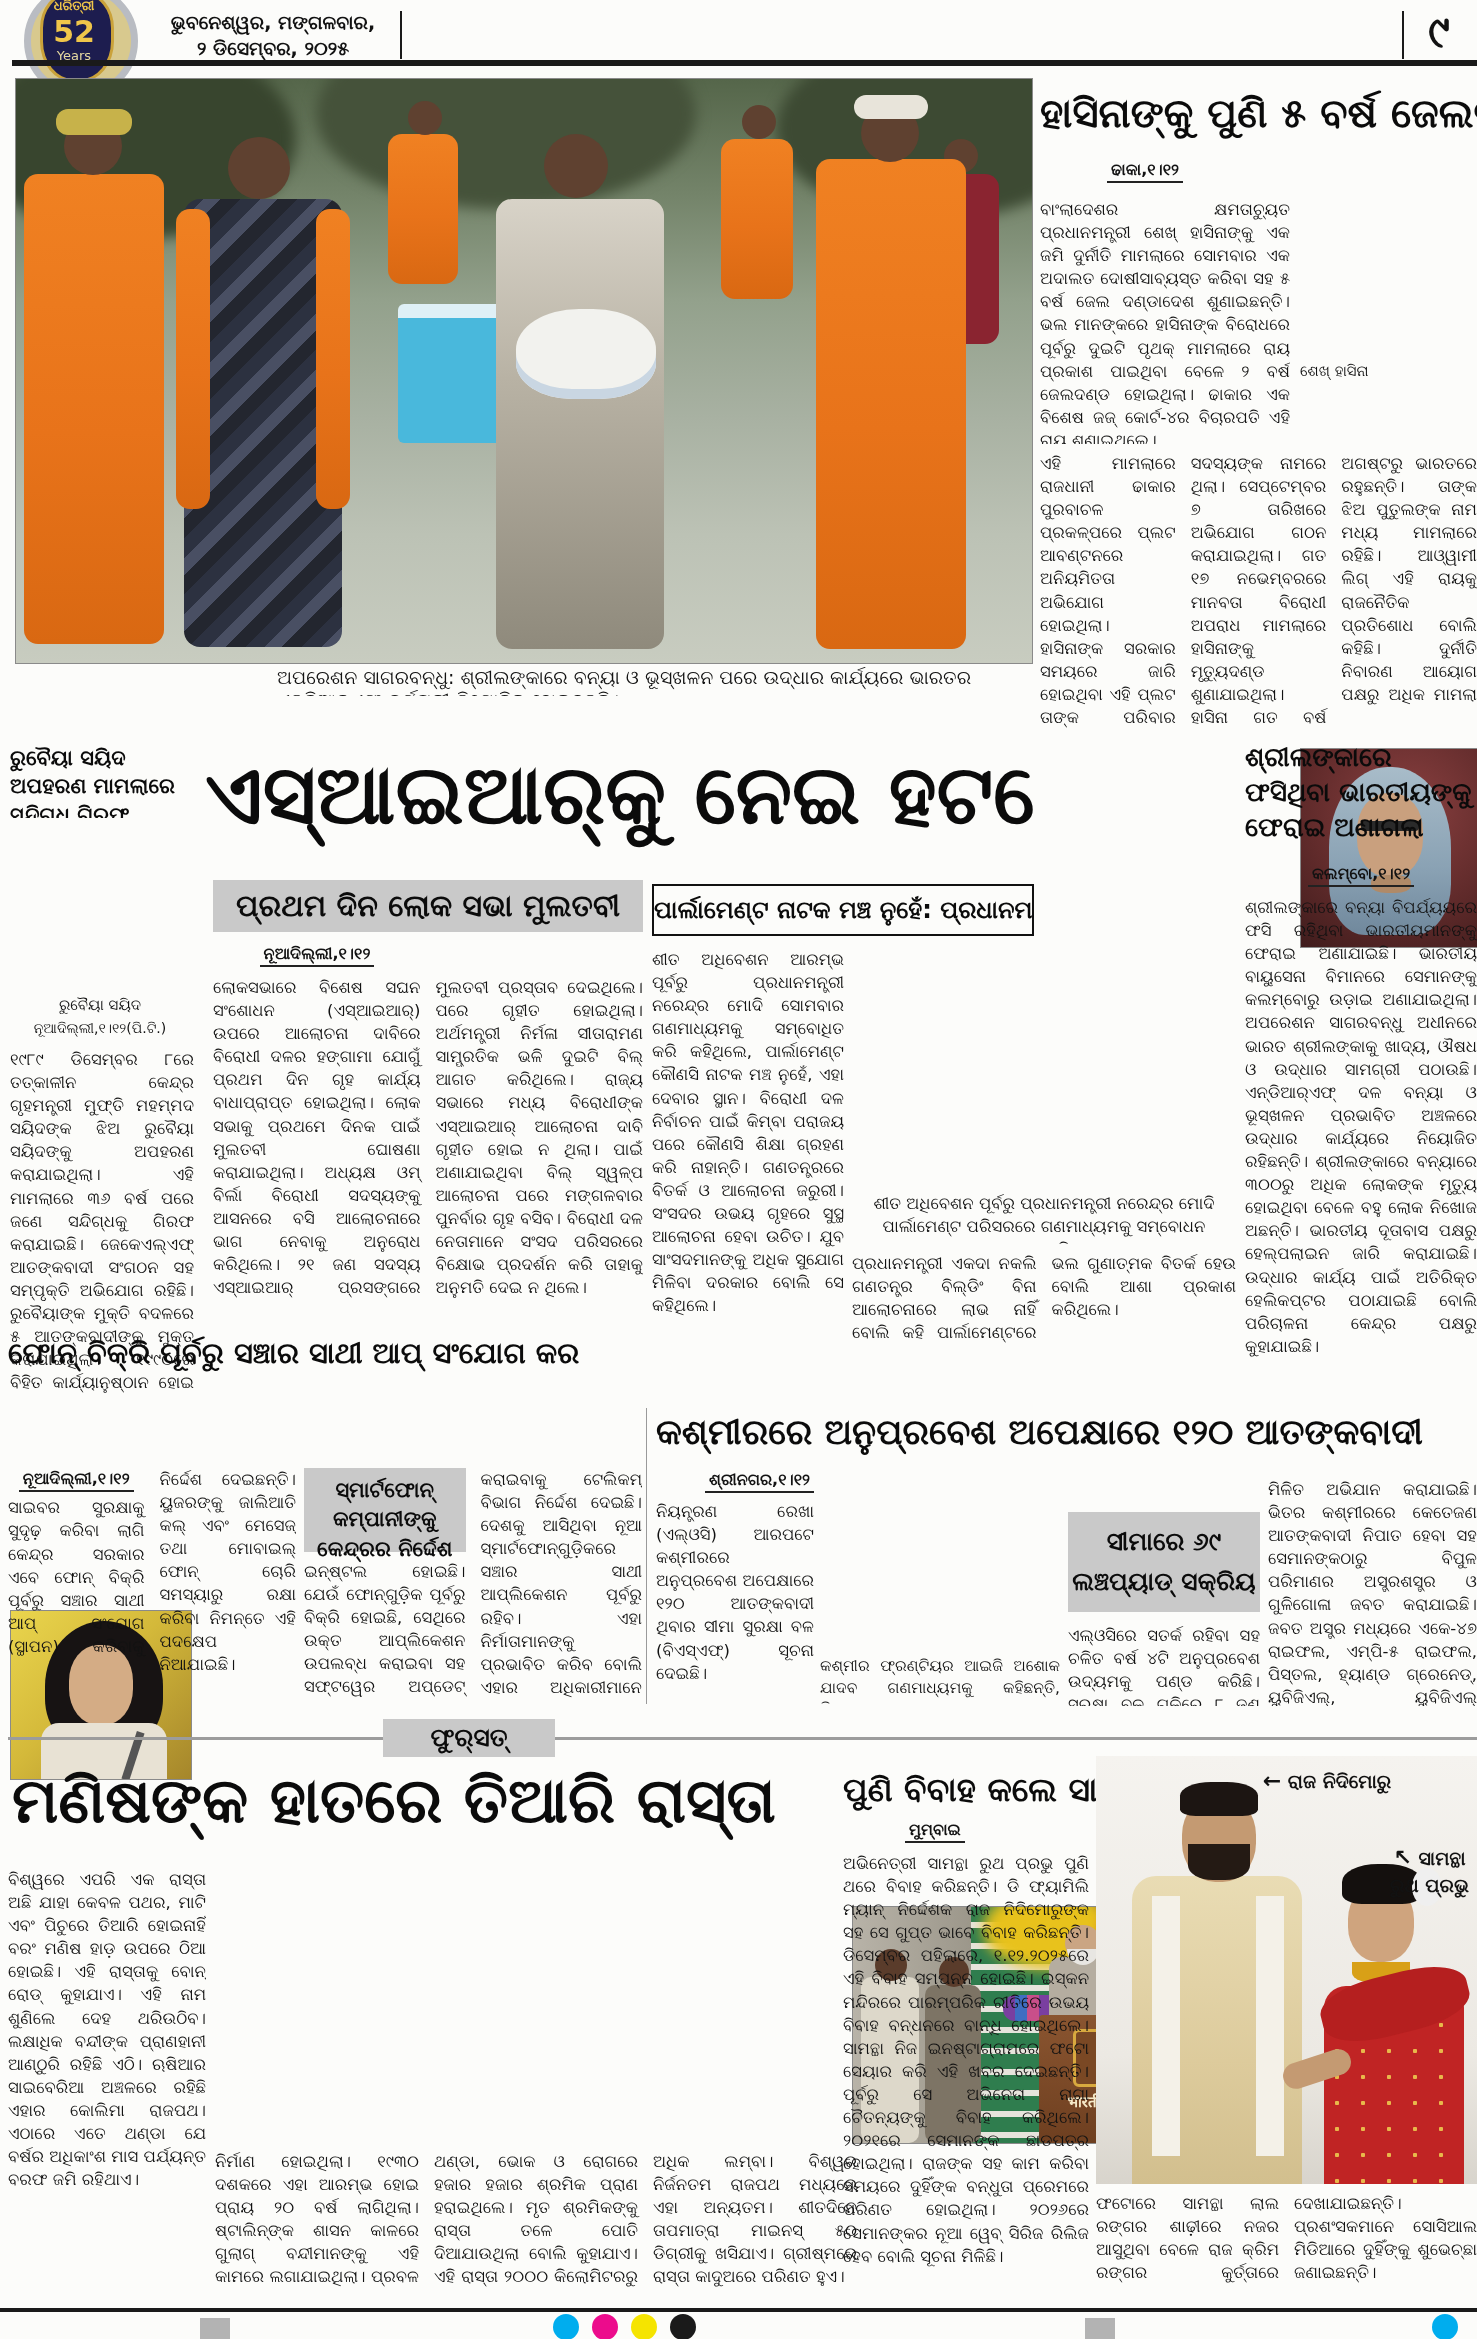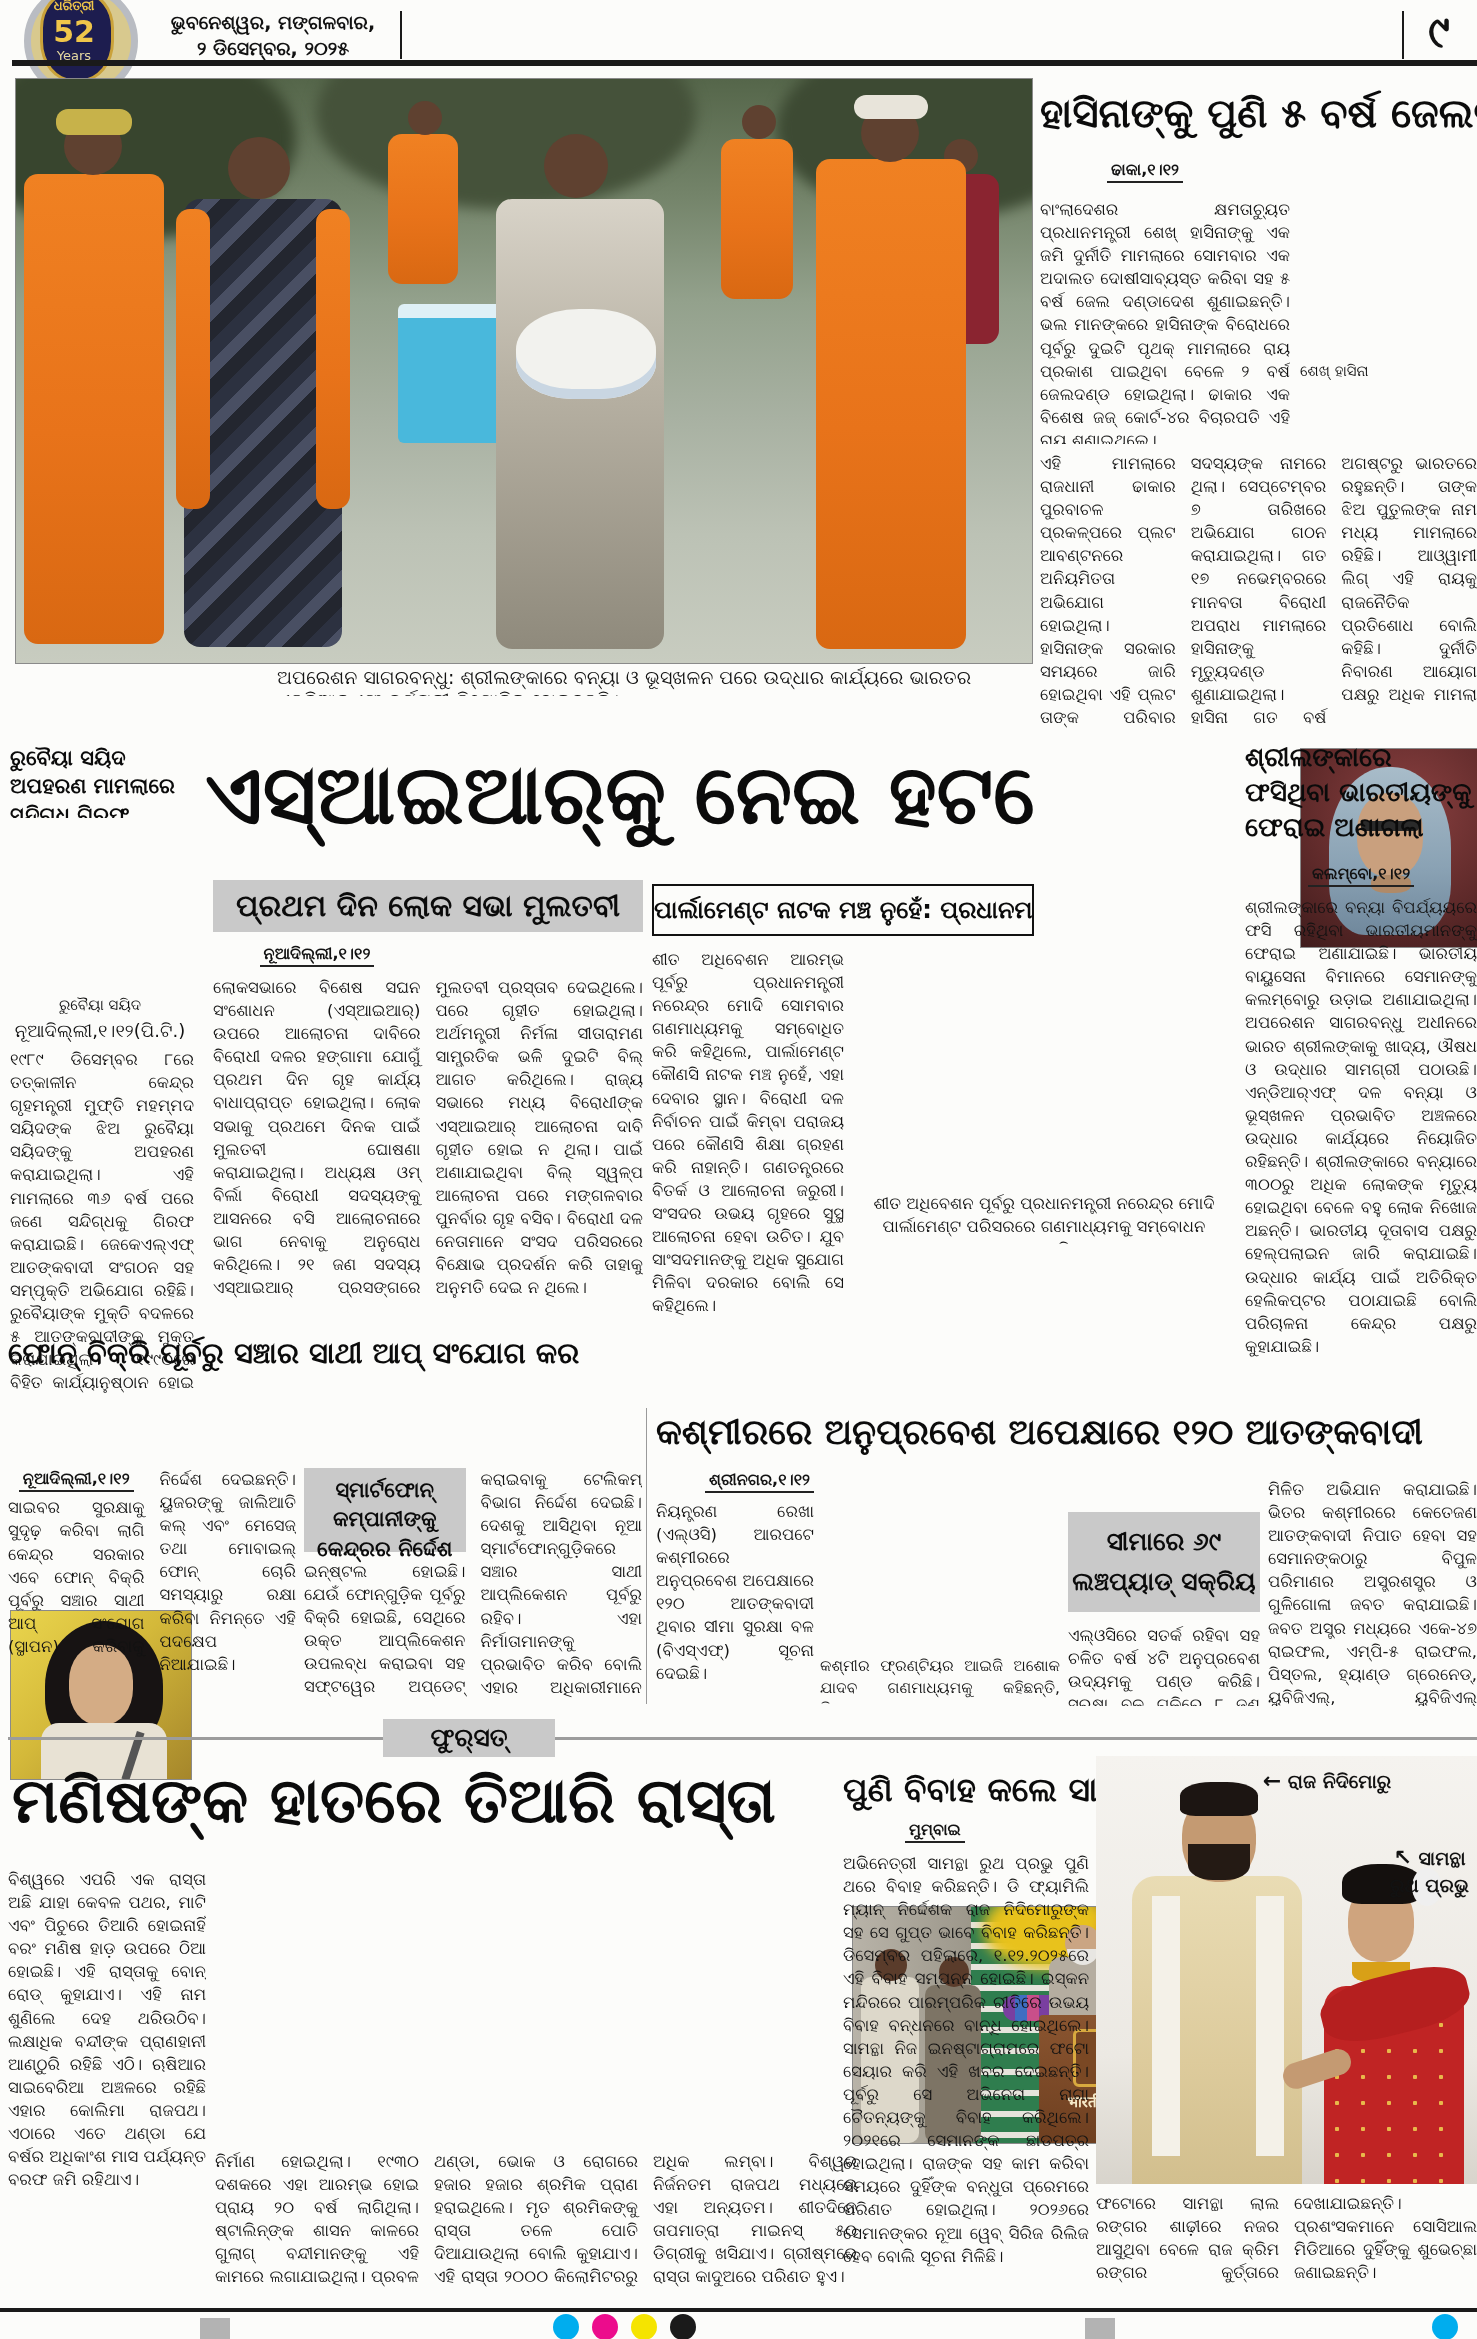--- a/index.html
+++ b/index.html
@@ -115,21 +115,21 @@
   <div class="abs body-txt" style="left:1245px;top:896px;width:232px;height:504px;">ଶ୍ରୀଲଙ୍କାରେ ବନ୍ୟା ବିପର୍ଯ୍ୟୟରେ ଫସି ରହିଥିବା ଭାରତୀୟମାନଙ୍କୁ ଫେରାଇ ଅଣାଯାଇଛି। ଭାରତୀୟ ବାୟୁସେନା ବିମାନରେ ସେମାନଙ୍କୁ କଲମ୍ବୋରୁ ଉଡ଼ାଇ ଅଣାଯାଇଥିଲା। ଅପରେଶନ ସାଗରବନ୍ଧୁ ଅଧୀନରେ ଭାରତ ଶ୍ରୀଲଙ୍କାକୁ ଖାଦ୍ୟ, ଔଷଧ ଓ ଉଦ୍ଧାର ସାମଗ୍ରୀ ପଠାଉଛି। ଏନ୍‌ଡିଆର୍‌ଏଫ୍ ଦଳ ବନ୍ୟା ଓ ଭୂସ୍ଖଳନ ପ୍ରଭାବିତ ଅଞ୍ଚଳରେ ଉଦ୍ଧାର କାର୍ଯ୍ୟରେ ନିୟୋଜିତ ରହିଛନ୍ତି। ଶ୍ରୀଲଙ୍କାରେ ବନ୍ୟାରେ ୩୦୦ରୁ ଅଧିକ ଲୋକଙ୍କ ମୃତ୍ୟୁ ହୋଇଥିବା ବେଳେ ବହୁ ଲୋକ ନିଖୋଜ ଅଛନ୍ତି। ଭାରତୀୟ ଦୂତାବାସ ପକ୍ଷରୁ ହେଲ୍ପଲାଇନ ଜାରି କରାଯାଇଛି। ଉଦ୍ଧାର କାର୍ଯ୍ୟ ପାଇଁ ଅତିରିକ୍ତ ହେଲିକପ୍ଟର ପଠାଯାଇଛି ବୋଲି ପରିଚାଳନା କେନ୍ଦ୍ର ପକ୍ଷରୁ କୁହାଯାଇଛି।</div>
 
   <div class="abs clip hl" style="left:10px;top:744px;width:184px;height:74px;font-size:21px;line-height:1.35;">ରୁବୈୟା ସୟିଦ ଅପହରଣ ମାମଲାରେ ସନ୍ଦିଗ୍ଧ ଗିରଫ</div>
   <div class="abs photo scene-rubaiya" style="left:10px;top:824px;width:180px;height:168px;">
     <div class="abs" style="left:34px;top:10px;width:118px;height:130px;border-radius:50% 50% 40% 40%;background:#171313;"></div>
     <div class="abs" style="left:58px;top:34px;width:64px;height:80px;border-radius:45%;background:#d4ac85;"></div>
     <div class="abs" style="left:30px;top:112px;width:126px;height:56px;border-radius:18px 18px 0 0;background:#e8e2d4;"></div>
     <div class="abs" style="left:118px;top:120px;width:8px;height:50px;background:#555;transform:rotate(18deg);"></div>
   </div>
   <div class="abs caption center" style="left:10px;top:996px;width:180px;font-size:15px;">ରୁବୈୟା ସୟିଦ</div>
-  <div class="abs caption center" style="left:10px;top:1020px;width:180px;font-size:18px;">ନୂଆଦିଲ୍ଲୀ,୧।୧୨(ପି.ଟି.)</div>
+  <div class="abs caption center" style="left:10px;top:1020px;width:180px;font-size:14px;">ନୂଆଦିଲ୍ଲୀ,୧।୧୨(ପି.ଟି.)</div>
   <div class="abs body-txt" style="left:10px;top:1048px;width:184px;height:352px;">୧୯୮୯ ଡିସେମ୍ବର ୮ରେ ତତ୍କାଳୀନ କେନ୍ଦ୍ର ଗୃହମନ୍ତ୍ରୀ ମୁଫ୍ତି ମହମ୍ମଦ ସୟିଦଙ୍କ ଝିଅ ରୁବୈୟା ସୟିଦଙ୍କୁ ଅପହରଣ କରାଯାଇଥିଲା। ଏହି ମାମଲାରେ ୩୬ ବର୍ଷ ପରେ ଜଣେ ସନ୍ଦିଗ୍ଧକୁ ଗିରଫ କରାଯାଇଛି। ଜେକେଏଲ୍ଏଫ୍ ଆତଙ୍କବାଦୀ ସଂଗଠନ ସହ ସମ୍ପୃକ୍ତି ଅଭିଯୋଗ ରହିଛି। ରୁବୈୟାଙ୍କ ମୁକ୍ତି ବଦଳରେ ୫ ଆତଙ୍କବାଦୀଙ୍କୁ ମୁକ୍ତ କରାଯାଇଥିଲା। ୧୯୯୦ରେ ବିହିତ କାର୍ଯ୍ୟାନୁଷ୍ଠାନ ହୋଇ ନ ଥିଲା। ଏଥର ମାମଲାର ତଦନ୍ତ ସିବିଆଇ କରୁଛି। ଅଭିଯୁକ୍ତ ମଲିକ ଏବେ ତିହାର ଜେଲରେ ଅଛନ୍ତି।</div>
 
   <div class="abs clip hl center" style="left:205px;top:742px;width:830px;height:126px;font-size:82px;line-height:1.3;white-space:nowrap;">ଏସ୍ଆଇଆର୍‌କୁ ନେଇ ହଟଗୋଳ</div>
 
   <div class="abs graybox clip" style="left:213px;top:880px;width:430px;height:52px;font-size:30px;line-height:52px;">ପ୍ରଥମ ଦିନ ଲୋକ ସଭା ମୁଲତବୀ</div>
   <div class="abs dateline" style="left:213px;top:944px;width:208px;"><span>ନୂଆଦିଲ୍ଲୀ,୧।୧୨</span></div>
   <div class="abs body-txt c2" style="left:213px;top:976px;width:430px;height:424px;">ଲୋକସଭାରେ ବିଶେଷ ସଘନ ସଂଶୋଧନ (ଏସ୍ଆଇଆର୍) ଉପରେ ଆଲୋଚନା ଦାବିରେ ବିରୋଧୀ ଦଳର ହଙ୍ଗାମା ଯୋଗୁଁ ପ୍ରଥମ ଦିନ ଗୃହ କାର୍ଯ୍ୟ ବାଧାପ୍ରାପ୍ତ ହୋଇଥିଲା। ଲୋକ ସଭାକୁ ପ୍ରଥମେ ଦିନକ ପାଇଁ ମୁଲତବୀ ଘୋଷଣା କରାଯାଇଥିଲା। ଅଧ୍ୟକ୍ଷ ଓମ୍ ବିର୍ଲା ବିରୋଧୀ ସଦସ୍ୟଙ୍କୁ ଆସନରେ ବସି ଆଲୋଚନାରେ ଭାଗ ନେବାକୁ ଅନୁରୋଧ କରିଥିଲେ। ୨୧ ଜଣ ସଦସ୍ୟ ଏସ୍ଆଇଆର୍ ପ୍ରସଙ୍ଗରେ ମୁଲତବୀ ପ୍ରସ୍ତାବ ଦେଇଥିଲେ। ପରେ ଗୃହୀତ ହୋଇଥିଲା। ଅର୍ଥମନ୍ତ୍ରୀ ନିର୍ମଳା ସୀତାରାମଣ ସାମ୍ପ୍ରତିକ ଭଳି ଦୁଇଟି ବିଲ୍ ଆଗତ କରିଥିଲେ। ରାଜ୍ୟ ସଭାରେ ମଧ୍ୟ ବିରୋଧୀଙ୍କ ଏସ୍ଆଇଆର୍ ଆଲୋଚନା ଦାବି ଗୃହୀତ ହୋଇ ନ ଥିଲା। ପାଇଁ ଅଣାଯାଇଥିବା ବିଲ୍ ସ୍ୱଳ୍ପ ଆଲୋଚନା ପରେ ମଙ୍ଗଳବାର ପୁନର୍ବାର ଗୃହ ବସିବ। ବିରୋଧୀ ଦଳ ନେତାମାନେ ସଂସଦ ପରିସରରେ ବିକ୍ଷୋଭ ପ୍ରଦର୍ଶନ କରି ତାହାକୁ ଅନୁମତି ଦେଇ ନ ଥିଲେ।</div>
 
   <div class="abs clip hl center" style="left:652px;top:884px;width:378px;height:48px;border:2px solid #111;font-size:24px;line-height:48px;white-space:nowrap;">ପାର୍ଲାମେଣ୍ଟ ନାଟକ ମଞ୍ଚ ନୁହେଁ: ପ୍ରଧାନମନ୍ତ୍ରୀ</div>
   <div class="abs body-txt" style="left:652px;top:948px;width:192px;height:452px;">ଶୀତ ଅଧିବେଶନ ଆରମ୍ଭ ପୂର୍ବରୁ ପ୍ରଧାନମନ୍ତ୍ରୀ ନରେନ୍ଦ୍ର ମୋଦି ସୋମବାର ଗଣମାଧ୍ୟମକୁ ସମ୍ବୋଧିତ କରି କହିଥିଲେ, ପାର୍ଲାମେଣ୍ଟ କୌଣସି ନାଟକ ମଞ୍ଚ ନୁହେଁ, ଏହା ଦେବାର ସ୍ଥାନ। ବିରୋଧୀ ଦଳ ନିର୍ବାଚନ ପାଇଁ କିମ୍ବା ପରାଜୟ ପରେ କୌଣସି ଶିକ୍ଷା ଗ୍ରହଣ କରି ନାହାନ୍ତି। ଗଣତନ୍ତ୍ରରେ ବିତର୍କ ଓ ଆଲୋଚନା ଜରୁରୀ। ସଂସଦର ଉଭୟ ଗୃହରେ ସୁସ୍ଥ ଆଲୋଚନା ହେବା ଉଚିତ। ଯୁବ ସାଂସଦମାନଙ୍କୁ ଅଧିକ ସୁଯୋଗ ମିଳିବା ଦରକାର ବୋଲି ସେ କହିଥିଲେ।</div>
@@ -152,20 +152,21 @@
     <div class="p-body" style="left:300px;top:84px;width:58px;height:152px;background:#6b5a44;border-radius:10px;"></div>
     <div class="p-head" style="left:314px;top:56px;width:30px;height:30px;background:#5a3c2b;"></div>
     <div class="abs" style="left:308px;top:44px;width:42px;height:18px;border-radius:10px;background:repeating-linear-gradient(90deg,#c8782a 0 6px,#3f7a3a 6px 12px);"></div>
 
     <div class="abs" style="left:186px;top:108px;width:132px;height:128px;background:linear-gradient(180deg,#8a5530 0%,#6e3f20 100%);border-radius:4px;">
       <div style="position:absolute;left:34px;top:14px;width:64px;height:52px;border:3px solid #d8a93f;border-radius:6px;background:#7a4824;"></div>
       <div class="center" style="position:absolute;left:0;top:76px;width:132px;font-size:15px;font-weight:bold;color:#f5e9c8;font-family:'DejaVu Sans',sans-serif;">भारतीय संसद</div>
     </div>
   </div>
   <div class="abs caption center clip" style="left:852px;top:1192px;width:384px;height:52px;font-size:16.5px;line-height:1.4;">ଶୀତ ଅଧିବେଶନ ପୂର୍ବରୁ ପ୍ରଧାନମନ୍ତ୍ରୀ ନରେନ୍ଦ୍ର ମୋଦି ପାର୍ଲାମେଣ୍ଟ ପରିସରରେ ଗଣମାଧ୍ୟମକୁ ସମ୍ବୋଧନ କରୁଛନ୍ତି।</div>
+  <div class="abs body-txt c2" style="left:852px;top:1252px;width:384px;height:148px;">ପ୍ରଧାନମନ୍ତ୍ରୀ ଏକଦା ନକଲି ଗଣତନ୍ତ୍ର ବିଲ୍‌ଡିଂ ବିନା ଆଲୋଚନାରେ ଲାଭ ନାହିଁ ବୋଲି କହି ପାର୍ଲାମେଣ୍ଟରେ ଭଲ ଗୁଣାତ୍ମକ ବିତର୍କ ହେଉ ବୋଲି ଆଶା ପ୍ରକାଶ କରିଥିଲେ।</div>
 
   <div class="abs clip hl" style="left:8px;top:1336px;width:634px;height:46px;font-size:29px;white-space:nowrap;">ଫୋନ୍ ବିକ୍ରି ପୂର୍ବରୁ ସଞ୍ଚାର ସାଥୀ ଆପ୍ ସଂଯୋଗ କର</div>
   <div class="abs body-txt c2" style="left:8px;top:1468px;width:288px;height:238px;">
     <div class="dateline" style="margin-bottom:6px;"><span>ନୂଆଦିଲ୍ଲୀ,୧।୧୨</span></div>
     <span>ସାଇବର ସୁରକ୍ଷାକୁ ସୁଦୃଢ଼ କରିବା ଲାଗି କେନ୍ଦ୍ର ସରକାର ଏବେ ଫୋନ୍ ବିକ୍ରି ପୂର୍ବରୁ ସଞ୍ଚାର ସାଥୀ ଆପ୍ ସଂଯୋଗ (ସ୍ଥାପନ) କରିବାକୁ ନିର୍ଦ୍ଦେଶ ଦେଇଛନ୍ତି। ୟୁଜରଙ୍କୁ ଜାଲିଆତି କଲ୍ ଏବଂ ମେସେଜ୍ ତଥା ମୋବାଇଲ୍ ଫୋନ୍ ଚୋରି ସମସ୍ୟାରୁ ରକ୍ଷା କରିବା ନିମନ୍ତେ ଏହି ପଦକ୍ଷେପ ନିଆଯାଇଛି।</span>
   </div>
   <div class="abs body-txt c2" style="left:304px;top:1468px;width:338px;height:238px;">
     <div class="graybox" style="width:100%;height:84px;font-size:21px;line-height:1.4;padding-top:8px;box-sizing:border-box;margin-bottom:8px;">
       <div>ସ୍ମାର୍ଟଫୋନ୍ କମ୍ପାନୀଙ୍କୁ</div>
       <div>କେନ୍ଦ୍ରର ନିର୍ଦ୍ଦେଶ</div>

